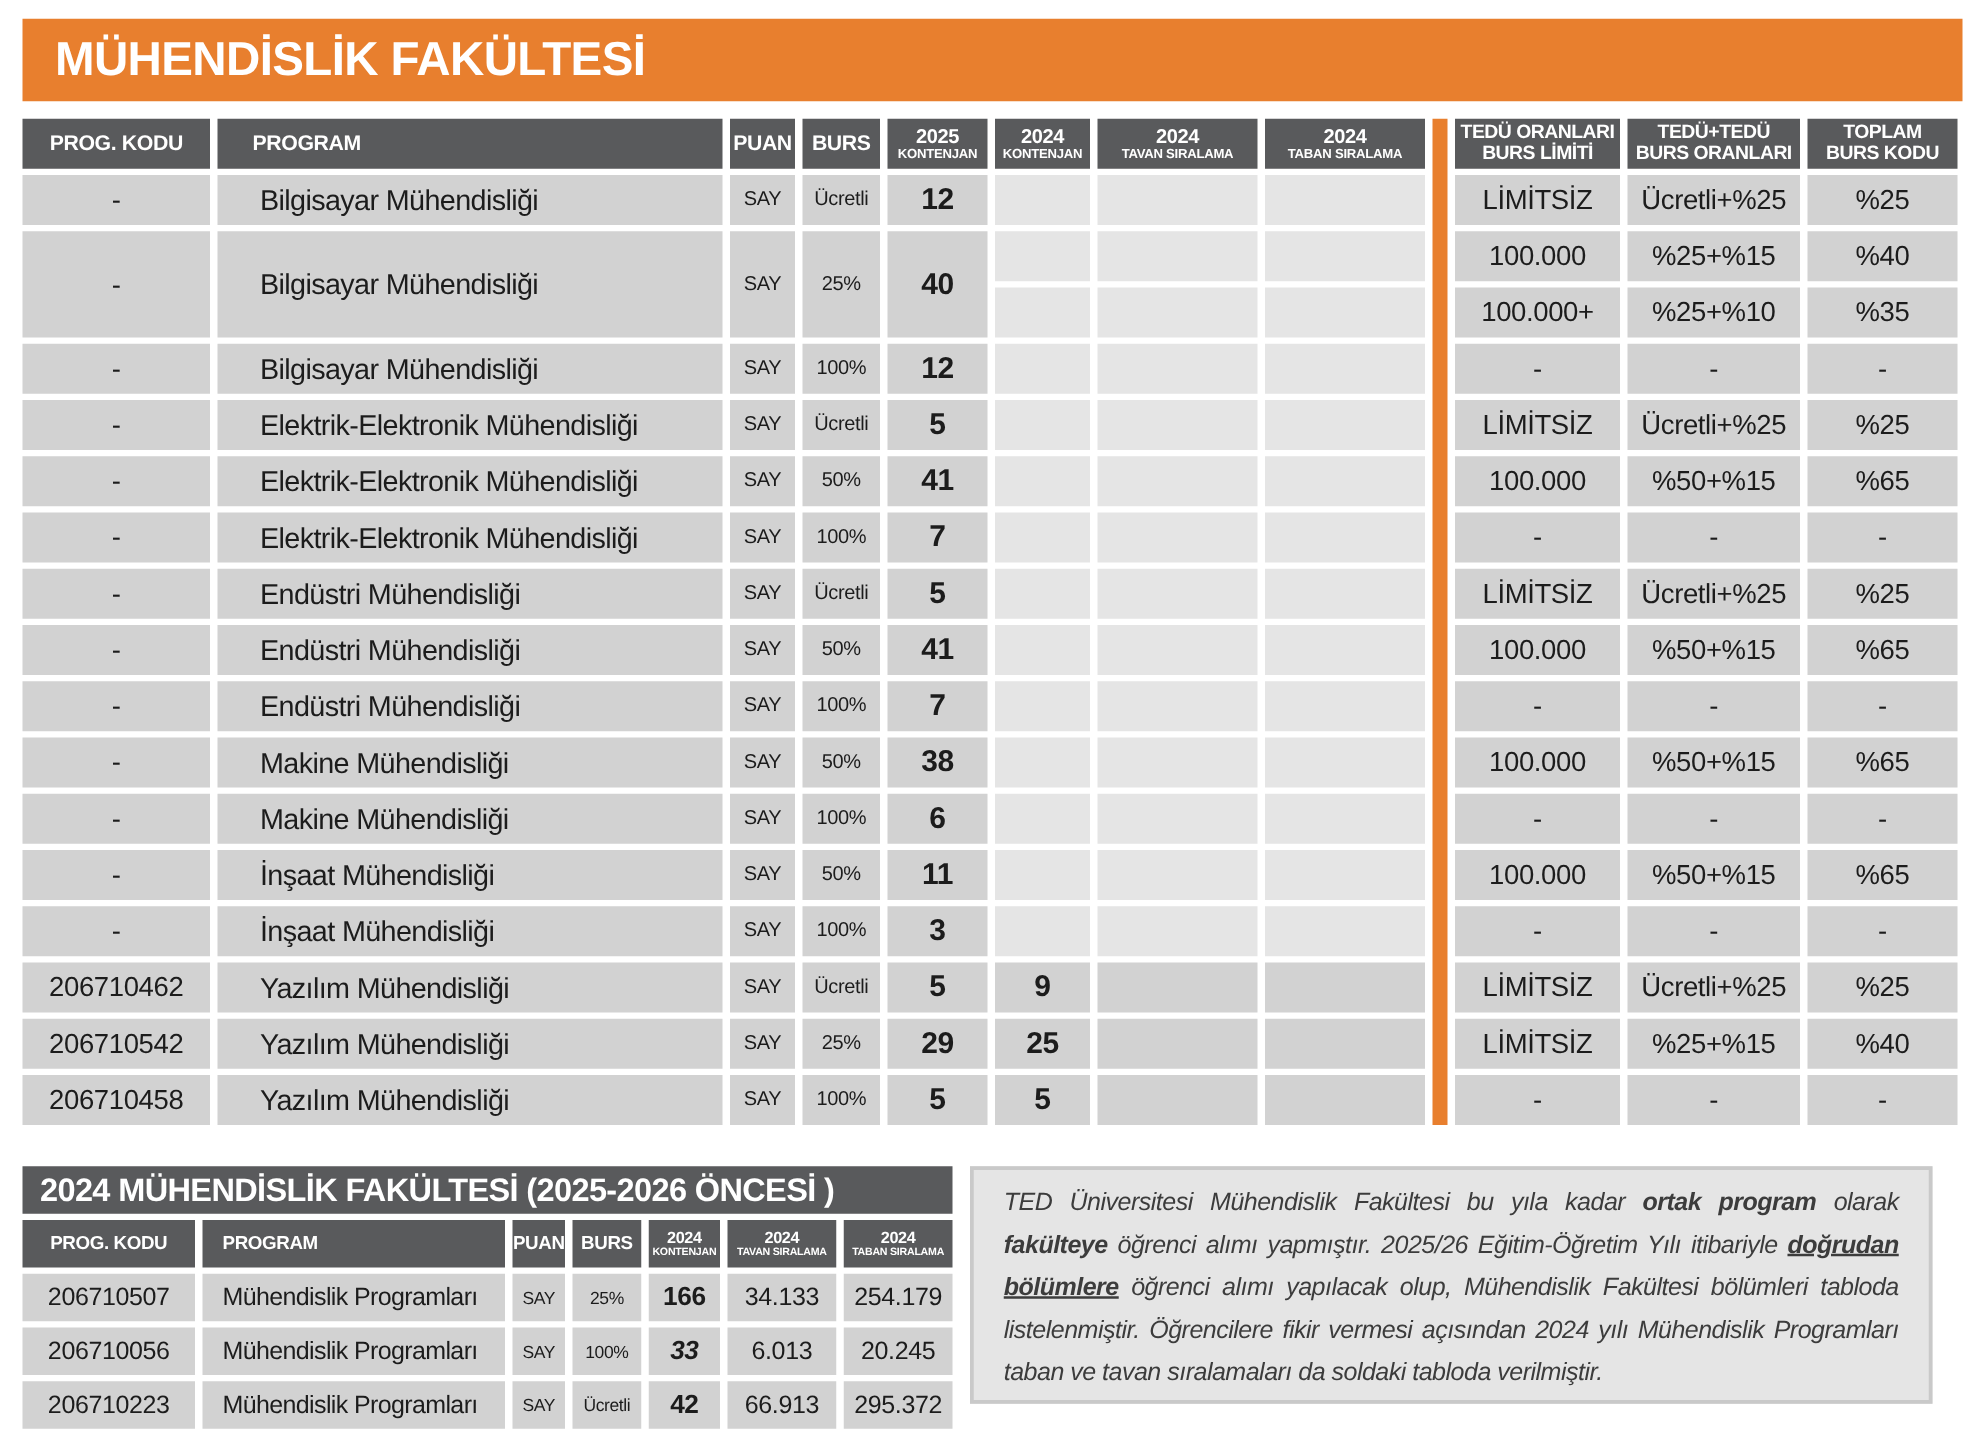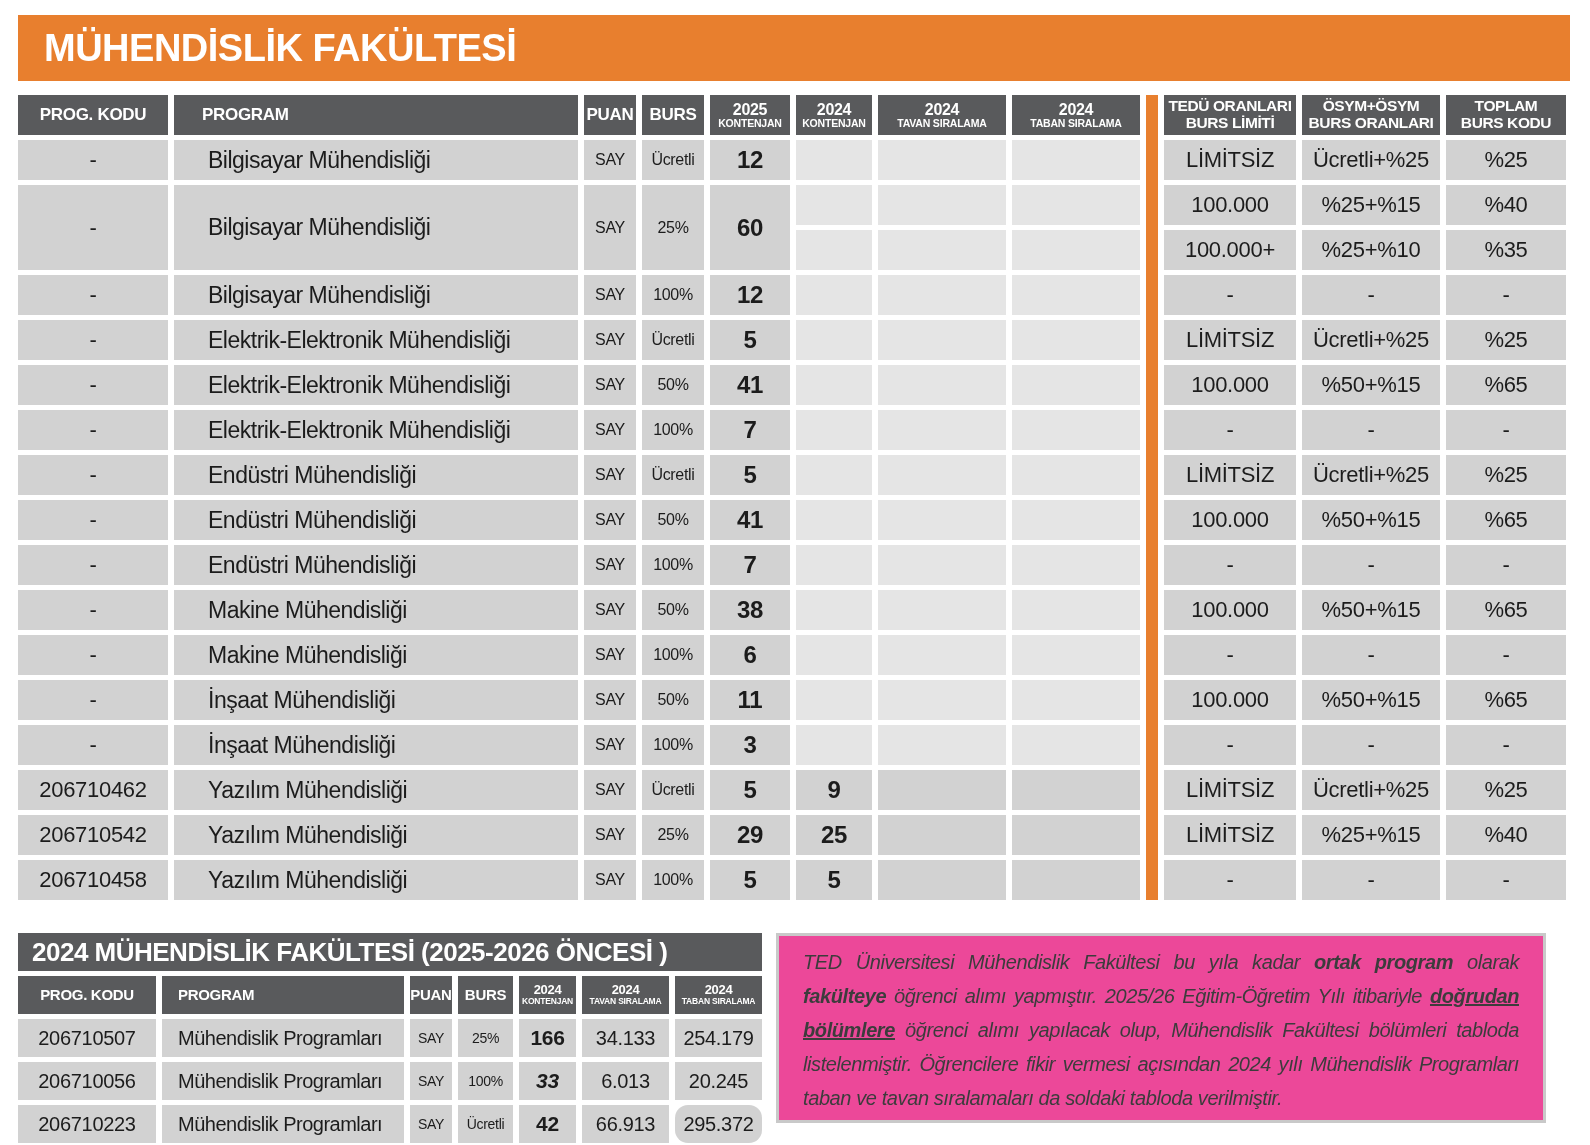--- a/index.html
+++ b/index.html
@@ -91,21 +91,21 @@
   #sec-grid .hcell .big{font-size:13px;}
   #sec-grid .hcell .small{font-size:8.5px;letter-spacing:-0.2px;}
   #sec-grid .cell{font-size:20px;}
   #sec-grid .cell.left{padding-left:16px;letter-spacing:-0.5px;}
   #sec-grid .cell.sm{font-size:14px;}
   #sec-grid .cell.num{font-size:21px;}
 
   
   .note-box{
     position:absolute;left:776px;top:933px;width:770px;height:190px;
-    border:3px solid #C9C9C9;background:#ec4899;
+    border:3px solid #C9C9C9;background:#e5e5e5;
     padding:9px 24px;font-size:20px;font-style:italic;color:#3C3C3C;
     line-height:34px;text-align:justify;letter-spacing:-0.4px;
   }
   .note-box b{font-weight:bold;}
   .note-box .u{text-decoration:underline;}
 </style>
 </head>
 <body>
 
 <div class="page">
@@ -135,21 +135,21 @@
     <div class="hcell" style="grid-column:8;grid-row:1">
       <span class="big">2024</span>
       <span class="small">TABAN SIRALAMA</span>
     </div>
     <div class="divider" style="grid-column:9;grid-row:1 / 19"></div>
     <div class="hcell" style="grid-column:10;grid-row:1">
       <span class="med">TEDÜ ORANLARI</span>
       <span class="med">BURS LİMİTİ</span>
     </div>
     <div class="hcell" style="grid-column:11;grid-row:1">
-      <span class="med">ÖSYM+ÖSYM</span>
+      <span class="med">TEDÜ+TEDÜ</span>
       <span class="med">BURS ORANLARI</span>
     </div>
     <div class="hcell" style="grid-column:12;grid-row:1">
       <span class="med">TOPLAM</span>
       <span class="med">BURS KODU</span>
     </div>
 
   <div class="cell" style="grid-area: 2 / 1;">-</div>
       <div class="cell left prog" style="grid-area: 2 / 2;">Bilgisayar Mühendisliği</div>
       <div class="cell sm" style="grid-area: 2 / 3;">SAY</div>
@@ -158,21 +158,21 @@
       <div class="cell light bold num" style="grid-area: 2 / 6;"></div>
       <div class="cell light" style="grid-area: 2 / 7;"></div>
       <div class="cell light" style="grid-area: 2 / 8;"></div>
       <div class="cell" style="grid-area: 2 / 10;">LİMİTSİZ</div>
       <div class="cell" style="grid-area: 2 / 11;">Ücretli+%25</div>
       <div class="cell" style="grid-area: 2 / 12;">%25</div>
       <div class="cell" style="grid-area: 3 / 1 / span 2;">-</div>
       <div class="cell left prog" style="grid-area: 3 / 2 / span 2;">Bilgisayar Mühendisliği</div>
       <div class="cell sm" style="grid-area: 3 / 3 / span 2;">SAY</div>
       <div class="cell sm" style="grid-area: 3 / 4 / span 2;">25%</div>
-      <div class="cell bold num" style="grid-area: 3 / 5 / span 2;">60</div>
+      <div class="cell bold num" style="grid-area: 3 / 5 / span 2;">40</div>
       <div class="cell light bold num" style="grid-area: 3 / 6;"></div>
       <div class="cell light" style="grid-area: 3 / 7;"></div>
       <div class="cell light" style="grid-area: 3 / 8;"></div>
       <div class="cell" style="grid-area: 3 / 10;">100.000</div>
       <div class="cell" style="grid-area: 3 / 11;">%25+%15</div>
       <div class="cell" style="grid-area: 3 / 12;">%40</div>
       <div class="cell light bold num" style="grid-area: 4 / 6;"></div>
       <div class="cell light" style="grid-area: 4 / 7;"></div>
       <div class="cell light" style="grid-area: 4 / 8;"></div>
       <div class="cell" style="grid-area: 4 / 10;">100.000+</div>
@@ -370,20 +370,20 @@
       <div class="cell sm" style="grid-area: 3 / 4;">100%</div>
       <div class="cell bold num" style="grid-area: 3 / 5; font-style: italic;">33</div>
       <div class="cell" style="grid-area: 3 / 6;">6.013</div>
       <div class="cell" style="grid-area: 3 / 7;">20.245</div>
       <div class="cell" style="grid-area: 4 / 1;">206710223</div>
       <div class="cell left" style="grid-area: 4 / 2;">Mühendislik Programları</div>
       <div class="cell sm" style="grid-area: 4 / 3;">SAY</div>
       <div class="cell sm" style="grid-area: 4 / 4;">Ücretli</div>
       <div class="cell bold num" style="grid-area: 4 / 5;">42</div>
       <div class="cell" style="grid-area: 4 / 6;">66.913</div>
-      <div class="cell" style="grid-area: 4 / 7; border-radius: 13px;">295.372</div>
+      <div class="cell" style="grid-area: 4 / 7;">295.372</div>
     </div>
 
   <div class="note-box">
     <span id="note-text"><span>TED Üniversitesi Mühendislik Fakültesi bu yıla kadar </span><b>ortak program</b><span> olarak </span><b>fakülteye</b><span> öğrenci alımı yapmıştır. 2025/26 Eğitim-Öğretim Yılı itibariyle </span><b class="u">doğrudan bölümlere</b><span> öğrenci alımı yapılacak olup, Mühendislik Fakültesi bölümleri tabloda listelenmiştir. Öğrencilere fikir vermesi açısından 2024 yılı Mühendislik Programları taban ve tavan sıralamaları da soldaki tabloda verilmiştir.</span></span>
   </div>
 
 </div>
 
 </body></html>

